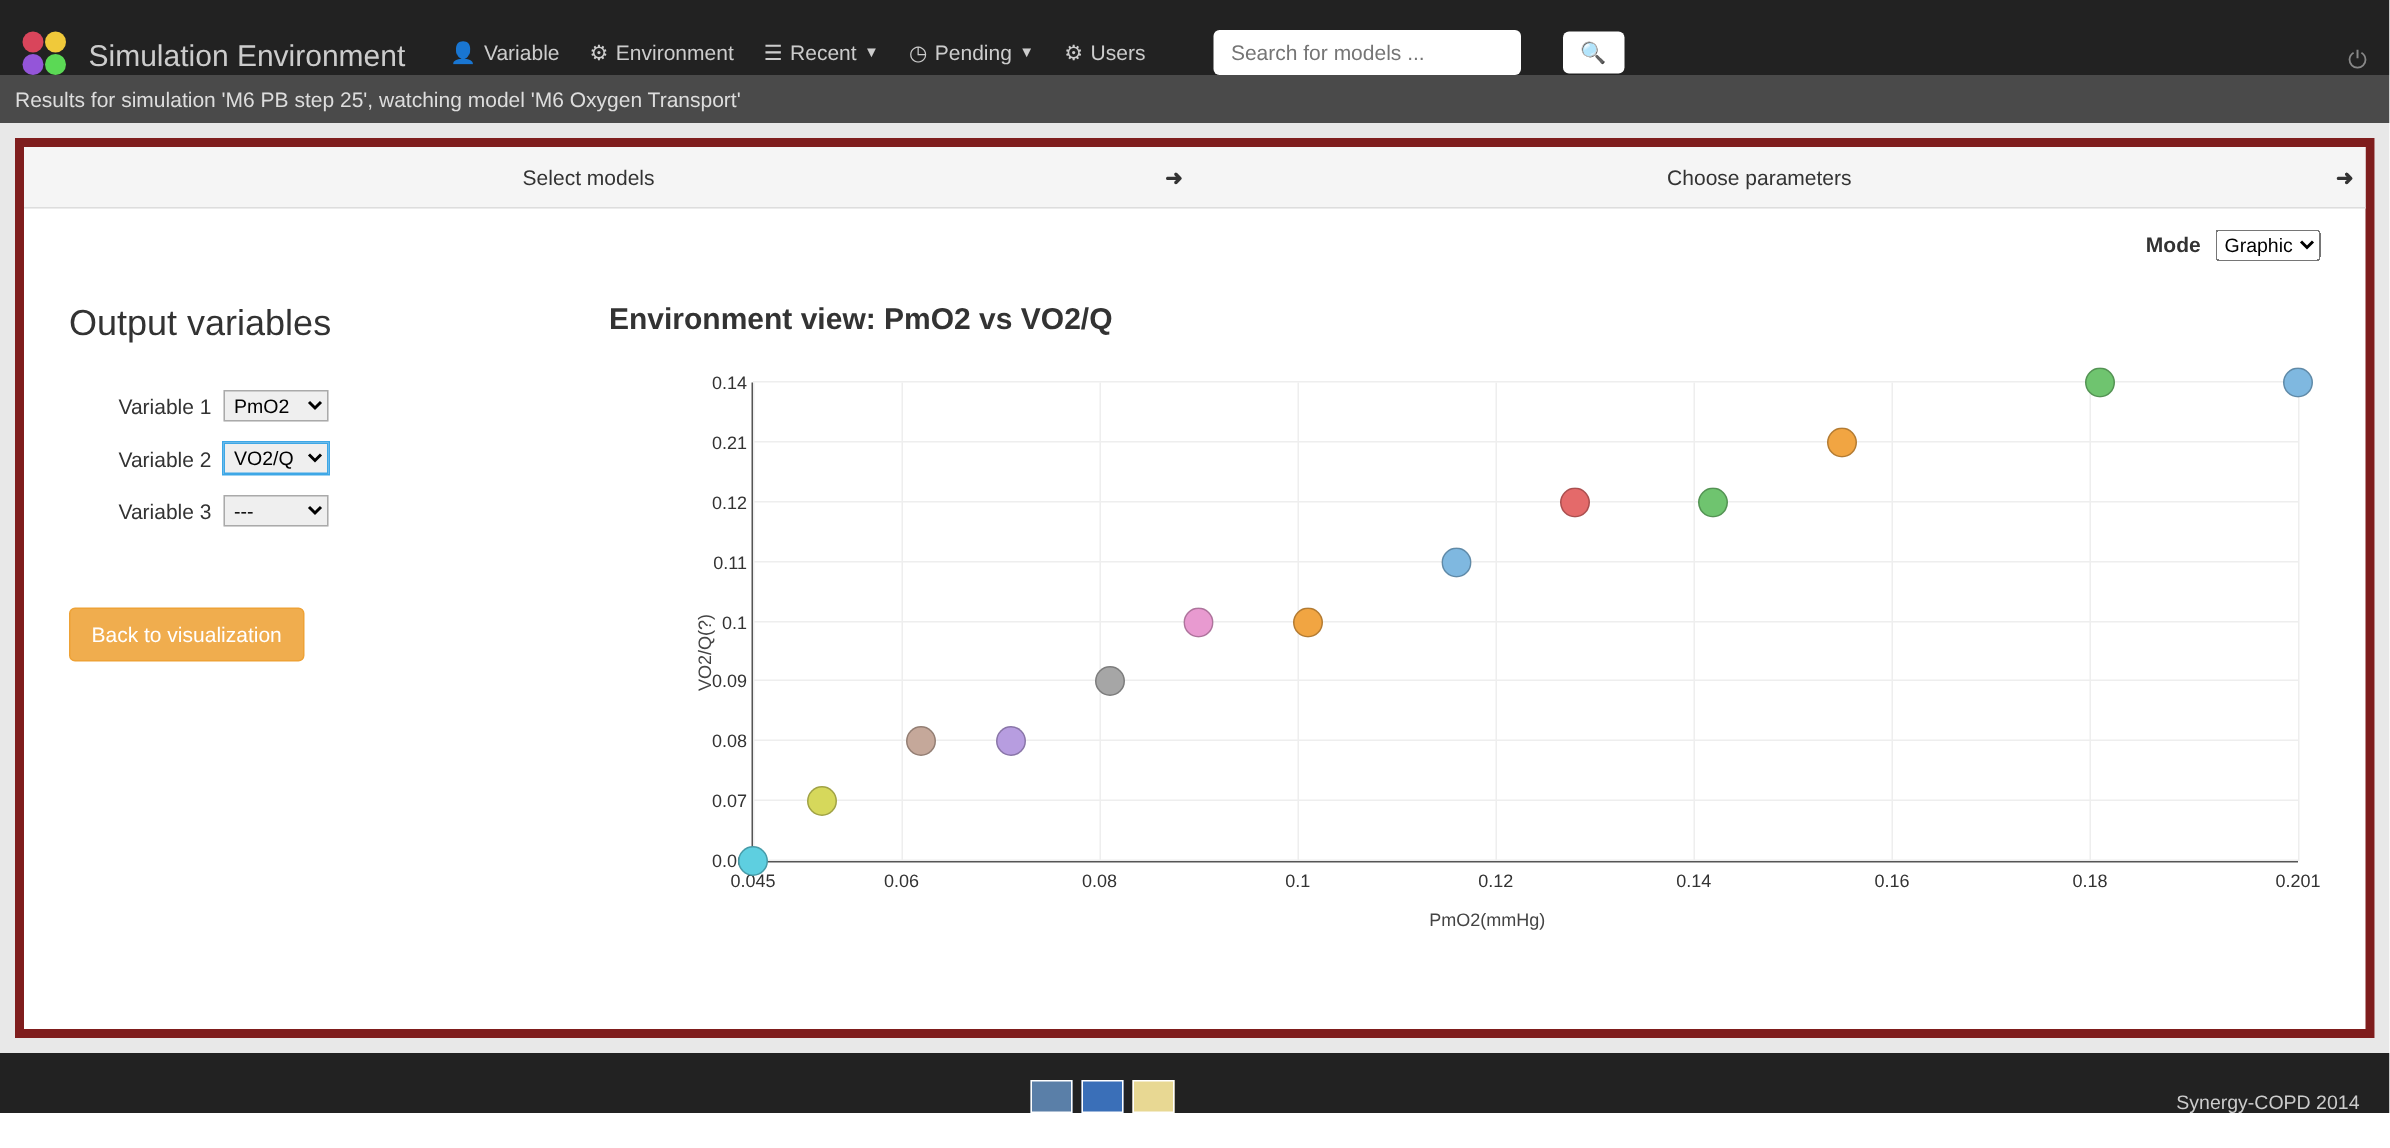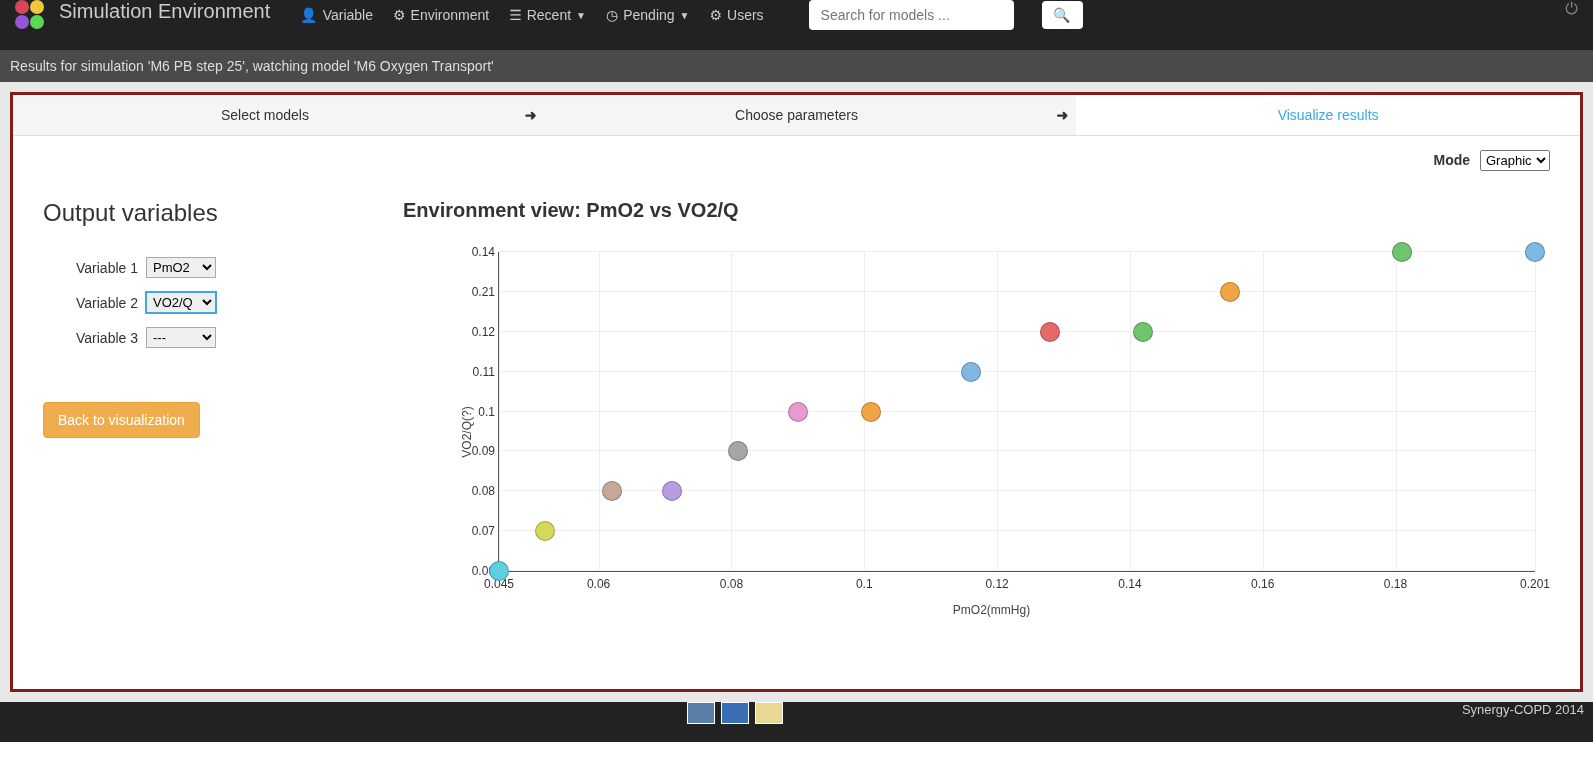--- a/index.html
+++ b/index.html
@@ -1,29 +1,29 @@
 <!DOCTYPE html>
 <html><head>
 <meta charset="utf-8">
 <style>
 * { box-sizing: border-box; margin: 0; padding: 0; }
 body { font-family: "Helvetica Neue", Helvetica, Arial, sans-serif; font-size: 14px; color: #333; background: #fff; }
-.navbar { background: #222; color: #ccc; height: 50px; display: flex; align-items: flex-start; padding: 0 15px; }
+.navbar { background: #222; color: #ccc; height: 50px; display: flex; align-items: flex-end; padding: 0 15px; }
 .logo { display: flex; margin-right: 15px; }
 .logo-circle { width: 14px; height: 14px; border-radius: 50%; }
 .brand { color: #ccc; font-size: 20px; margin-right: 30px; }
 .nav-items { display: flex; gap: 20px; align-items: center; }
 .nav-link { color: #ccc; cursor: pointer; display: flex; align-items: center; gap: 5px; }
 .search-box { background: #fff; border-radius: 4px; padding: 7px 12px; width: 205px; margin-left: 25px; }
 .search-box input { border: none; outline: none; width: 100%; font-size: 14px; color: #be185d; }
 .search-btn { background: #fff; border-radius: 4px; padding: 6px 12px; margin-left: 8px; cursor: pointer; }
 .power-icon { margin-left: auto; color: #888; cursor: pointer; font-size: 16px; }
 .subheader { background: #4a4a4a; color: #ddd; padding: 8px 10px; font-size: 14px; }
 .content { background: #e8e8e8; padding: 10px; min-height: 620px; }
-.white-panel { background: #fff; border: 3px solid #7f1d1d; min-height: 600px; }
+.white-panel { background: #fff; border: 6px solid #7f1d1d; min-height: 600px; }
 .wizard { display: flex; background: #f5f5f5; border-bottom: 1px solid #ddd; }
 .wizard-step { flex: 1; text-align: center; padding: 12px 0; color: #333; }
 .wizard-step.active { background: #fff; color: #3ea7e6; }
 .wizard-arrow { display: flex; align-items: center; padding: 0 8px; color: #333; font-weight: bold; }
 .main-row { display: flex; padding: 20px 30px; }
 .left-col { width: 360px; }
 .left-col h3 { font-size: 24px; font-weight: normal; margin-bottom: 30px; }
 .var-row { display: flex; align-items: center; margin-bottom: 14px; }
 .var-label { width: 95px; text-align: right; margin-right: 8px; }
 .var-row select { font-size: 13px; padding: 1px 2px; border: 1px solid #aaa; width: 70px; }
@@ -36,21 +36,21 @@
 .chart-title { font-size: 20px; font-weight: bold; margin-bottom: 20px; }
 .chart-area { position: relative; height: 380px; margin-left: 30px; }
 .plot { position: absolute; left: 65px; top: 10px; right: 15px; bottom: 50px; border-left: 1px solid #555; border-bottom: 1px solid #555; }
 .grid-v { position: absolute; top: 0; bottom: 0; border-left: 1px solid #eee; }
 .grid-h { position: absolute; left: 0; right: 0; border-top: 1px solid #eee; }
 .tick-x { position: absolute; bottom: -20px; transform: translateX(-50%); font-size: 12px; color: #333; }
 .tick-y { position: absolute; left: -38px; transform: translateY(50%); font-size: 12px; color: #333; text-align: right; width: 34px; }
 .point { position: absolute; width: 20px; height: 20px; border-radius: 50%; transform: translate(-50%, 50%); border: 1px solid rgba(0,0,0,0.25); }
 .xlabel { position: absolute; bottom: 5px; left: 50%; transform: translateX(-50%); font-size: 12px; color: #444; }
 .ylabel { position: absolute; left: 8px; top: 50%; transform: translateY(-50%) rotate(-90deg); transform-origin: center; font-size: 12px; color: #444; }
-.footer { background: #222; color: #ccc; height: 40px; display: flex; align-items: flex-start; padding: 0 9px; }
+.footer { background: #222; color: #ccc; height: 40px; display: flex; align-items: flex-end; padding: 0 20px; }
 .footer-logos { margin: 0 auto; display: flex; gap: 6px; }
 .flogo { width: 28px; height: 22px; background: #5a7fa8; border: 1px solid #fff; }
 .footer-text { color: #ccc; font-size: 13px; }
 .caret { font-size: 10px; }
 </style>
 </head>
 <body>
 
 <div class="navbar">
   <div class="logo">
@@ -95,21 +95,20 @@
 
 <div class="subheader">Results for simulation 'M6 PB step 25', watching model 'M6 Oxygen Transport'</div>
 
 <div class="content">
   <div class="white-panel">
     <div class="wizard">
       <div class="wizard-step">Select models</div>
       <div class="wizard-arrow">➜</div>
       <div class="wizard-step">Choose parameters</div>
       <div class="wizard-arrow">➜</div>
-      <div class="wizard-step active">Visualize results</div>
     </div>
 
     <div class="mode-row" style="padding:14px 30px 0 0;">
       <b>Mode</b>
       <select><option>Graphic</option></select>
     </div>
 
     <div class="main-row">
       <div class="left-col">
         <h3>Output variables</h3>

